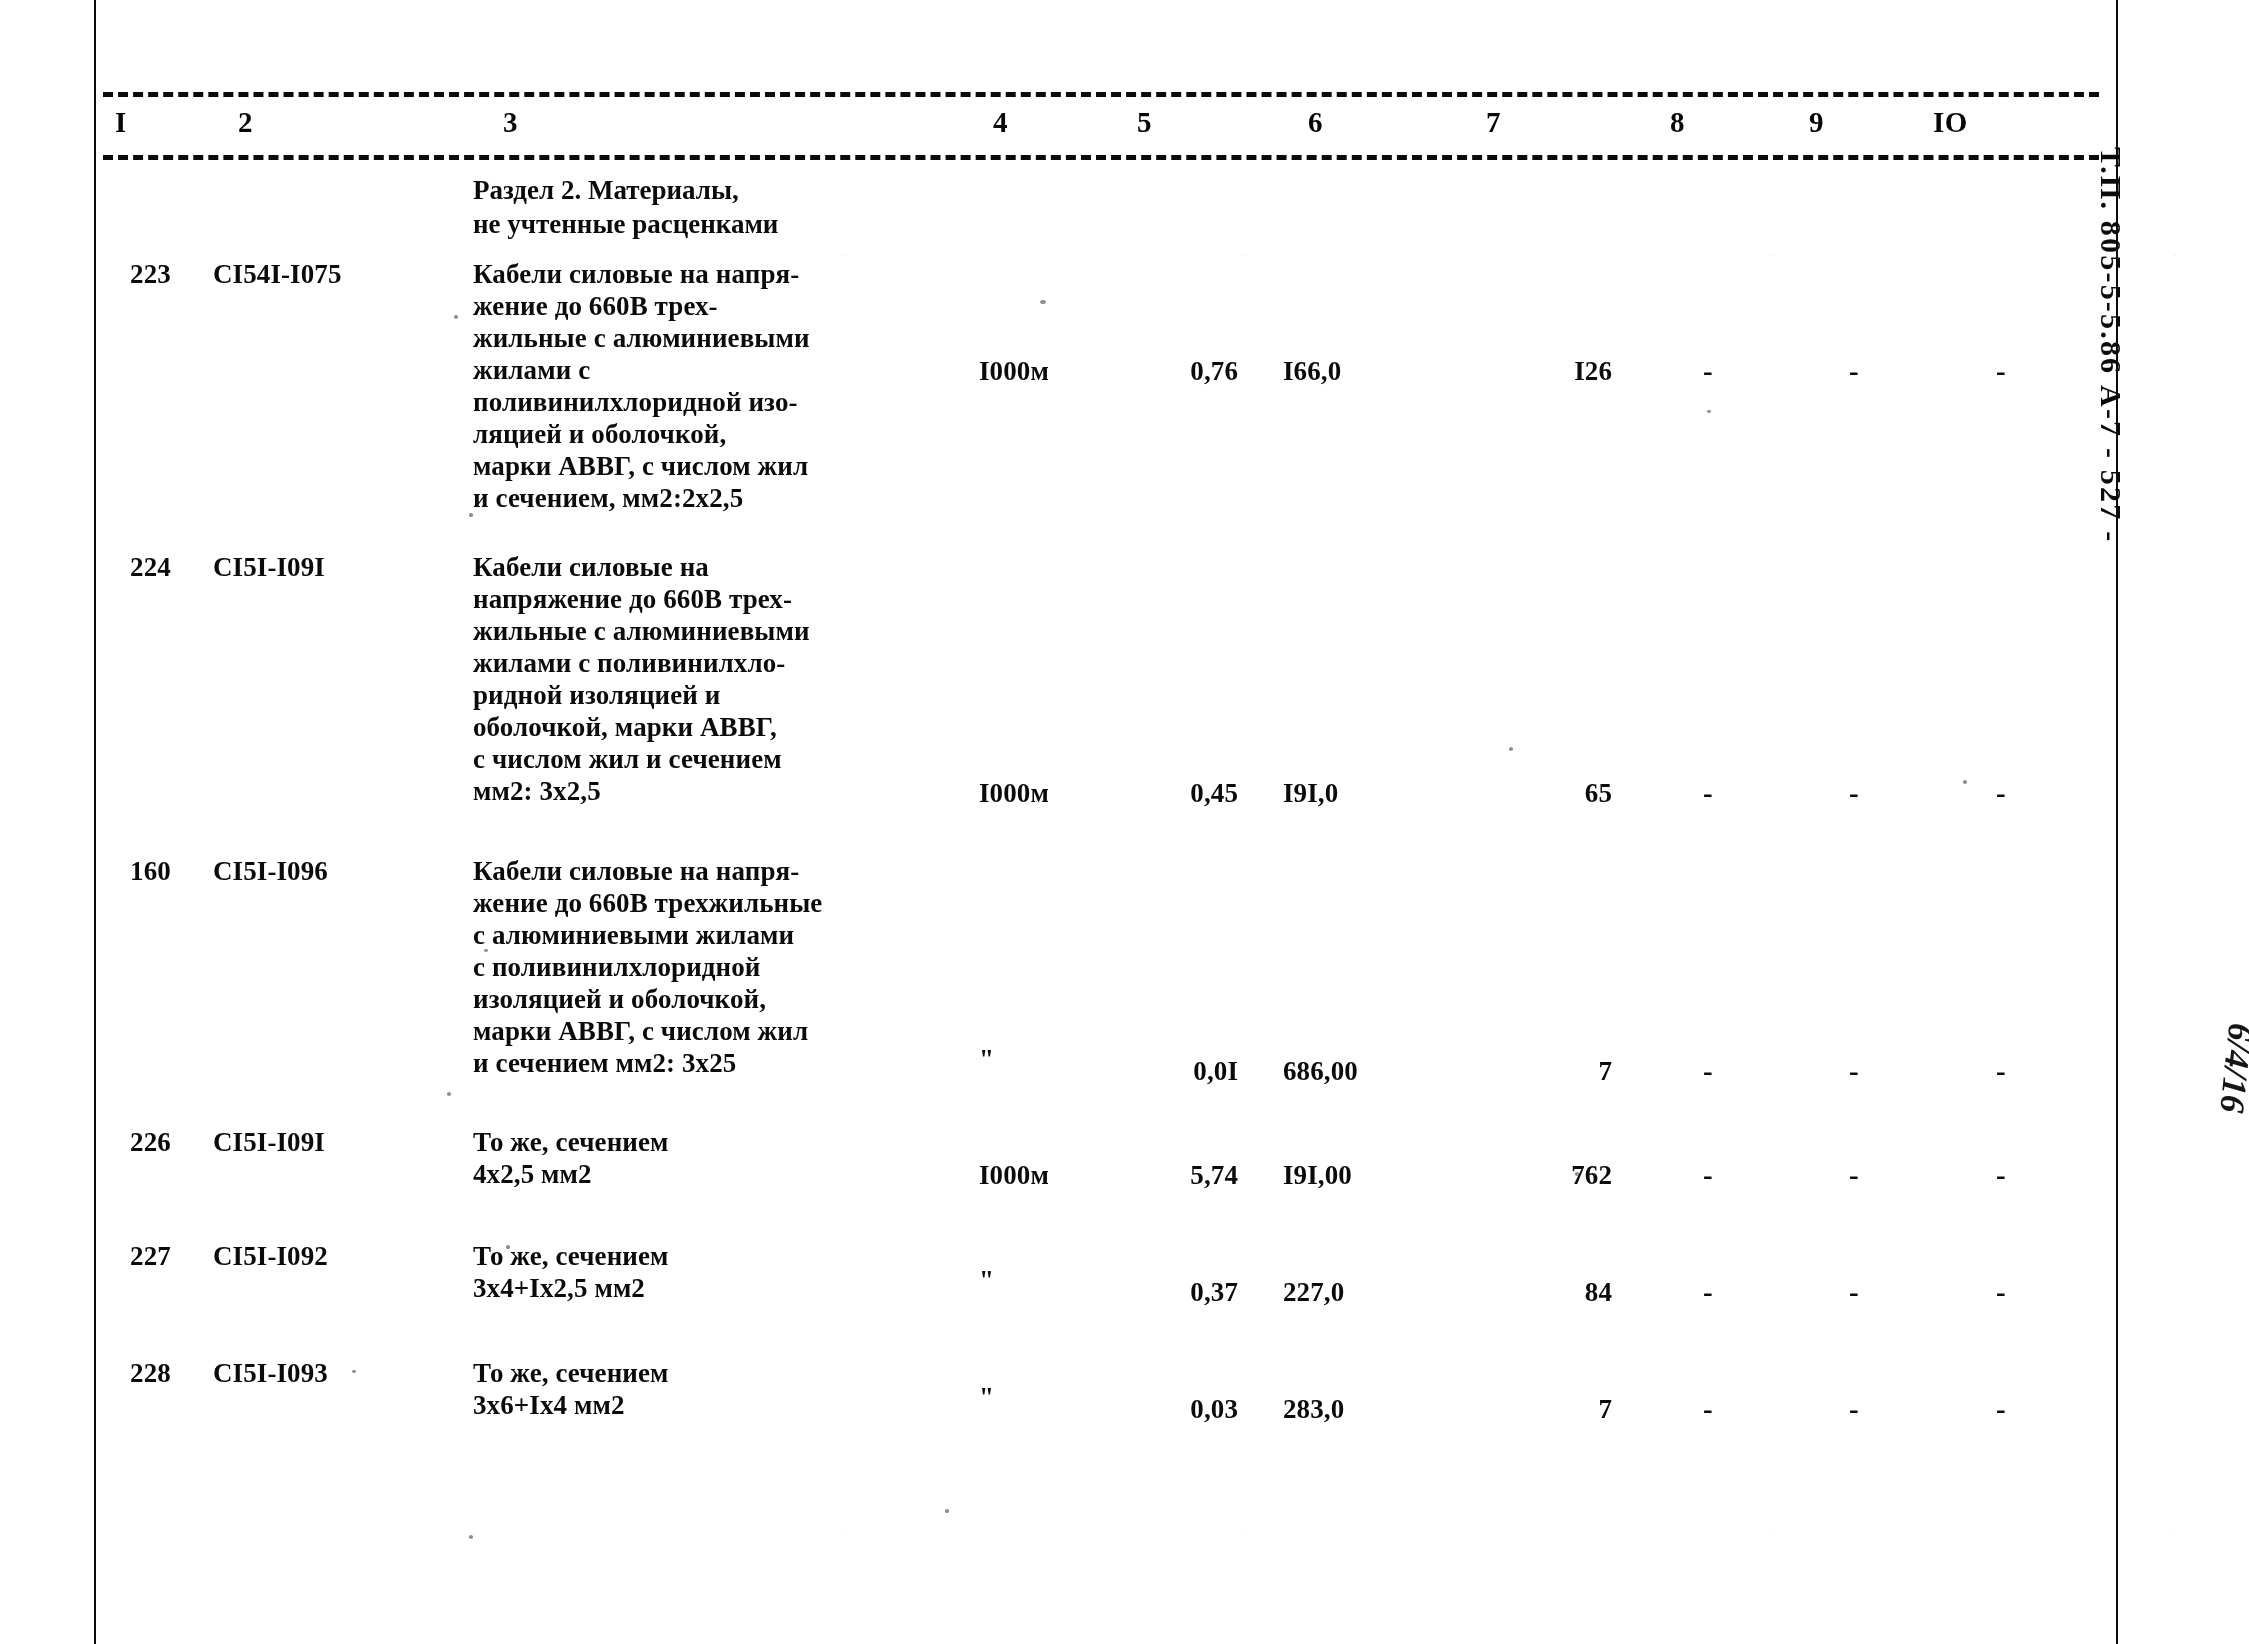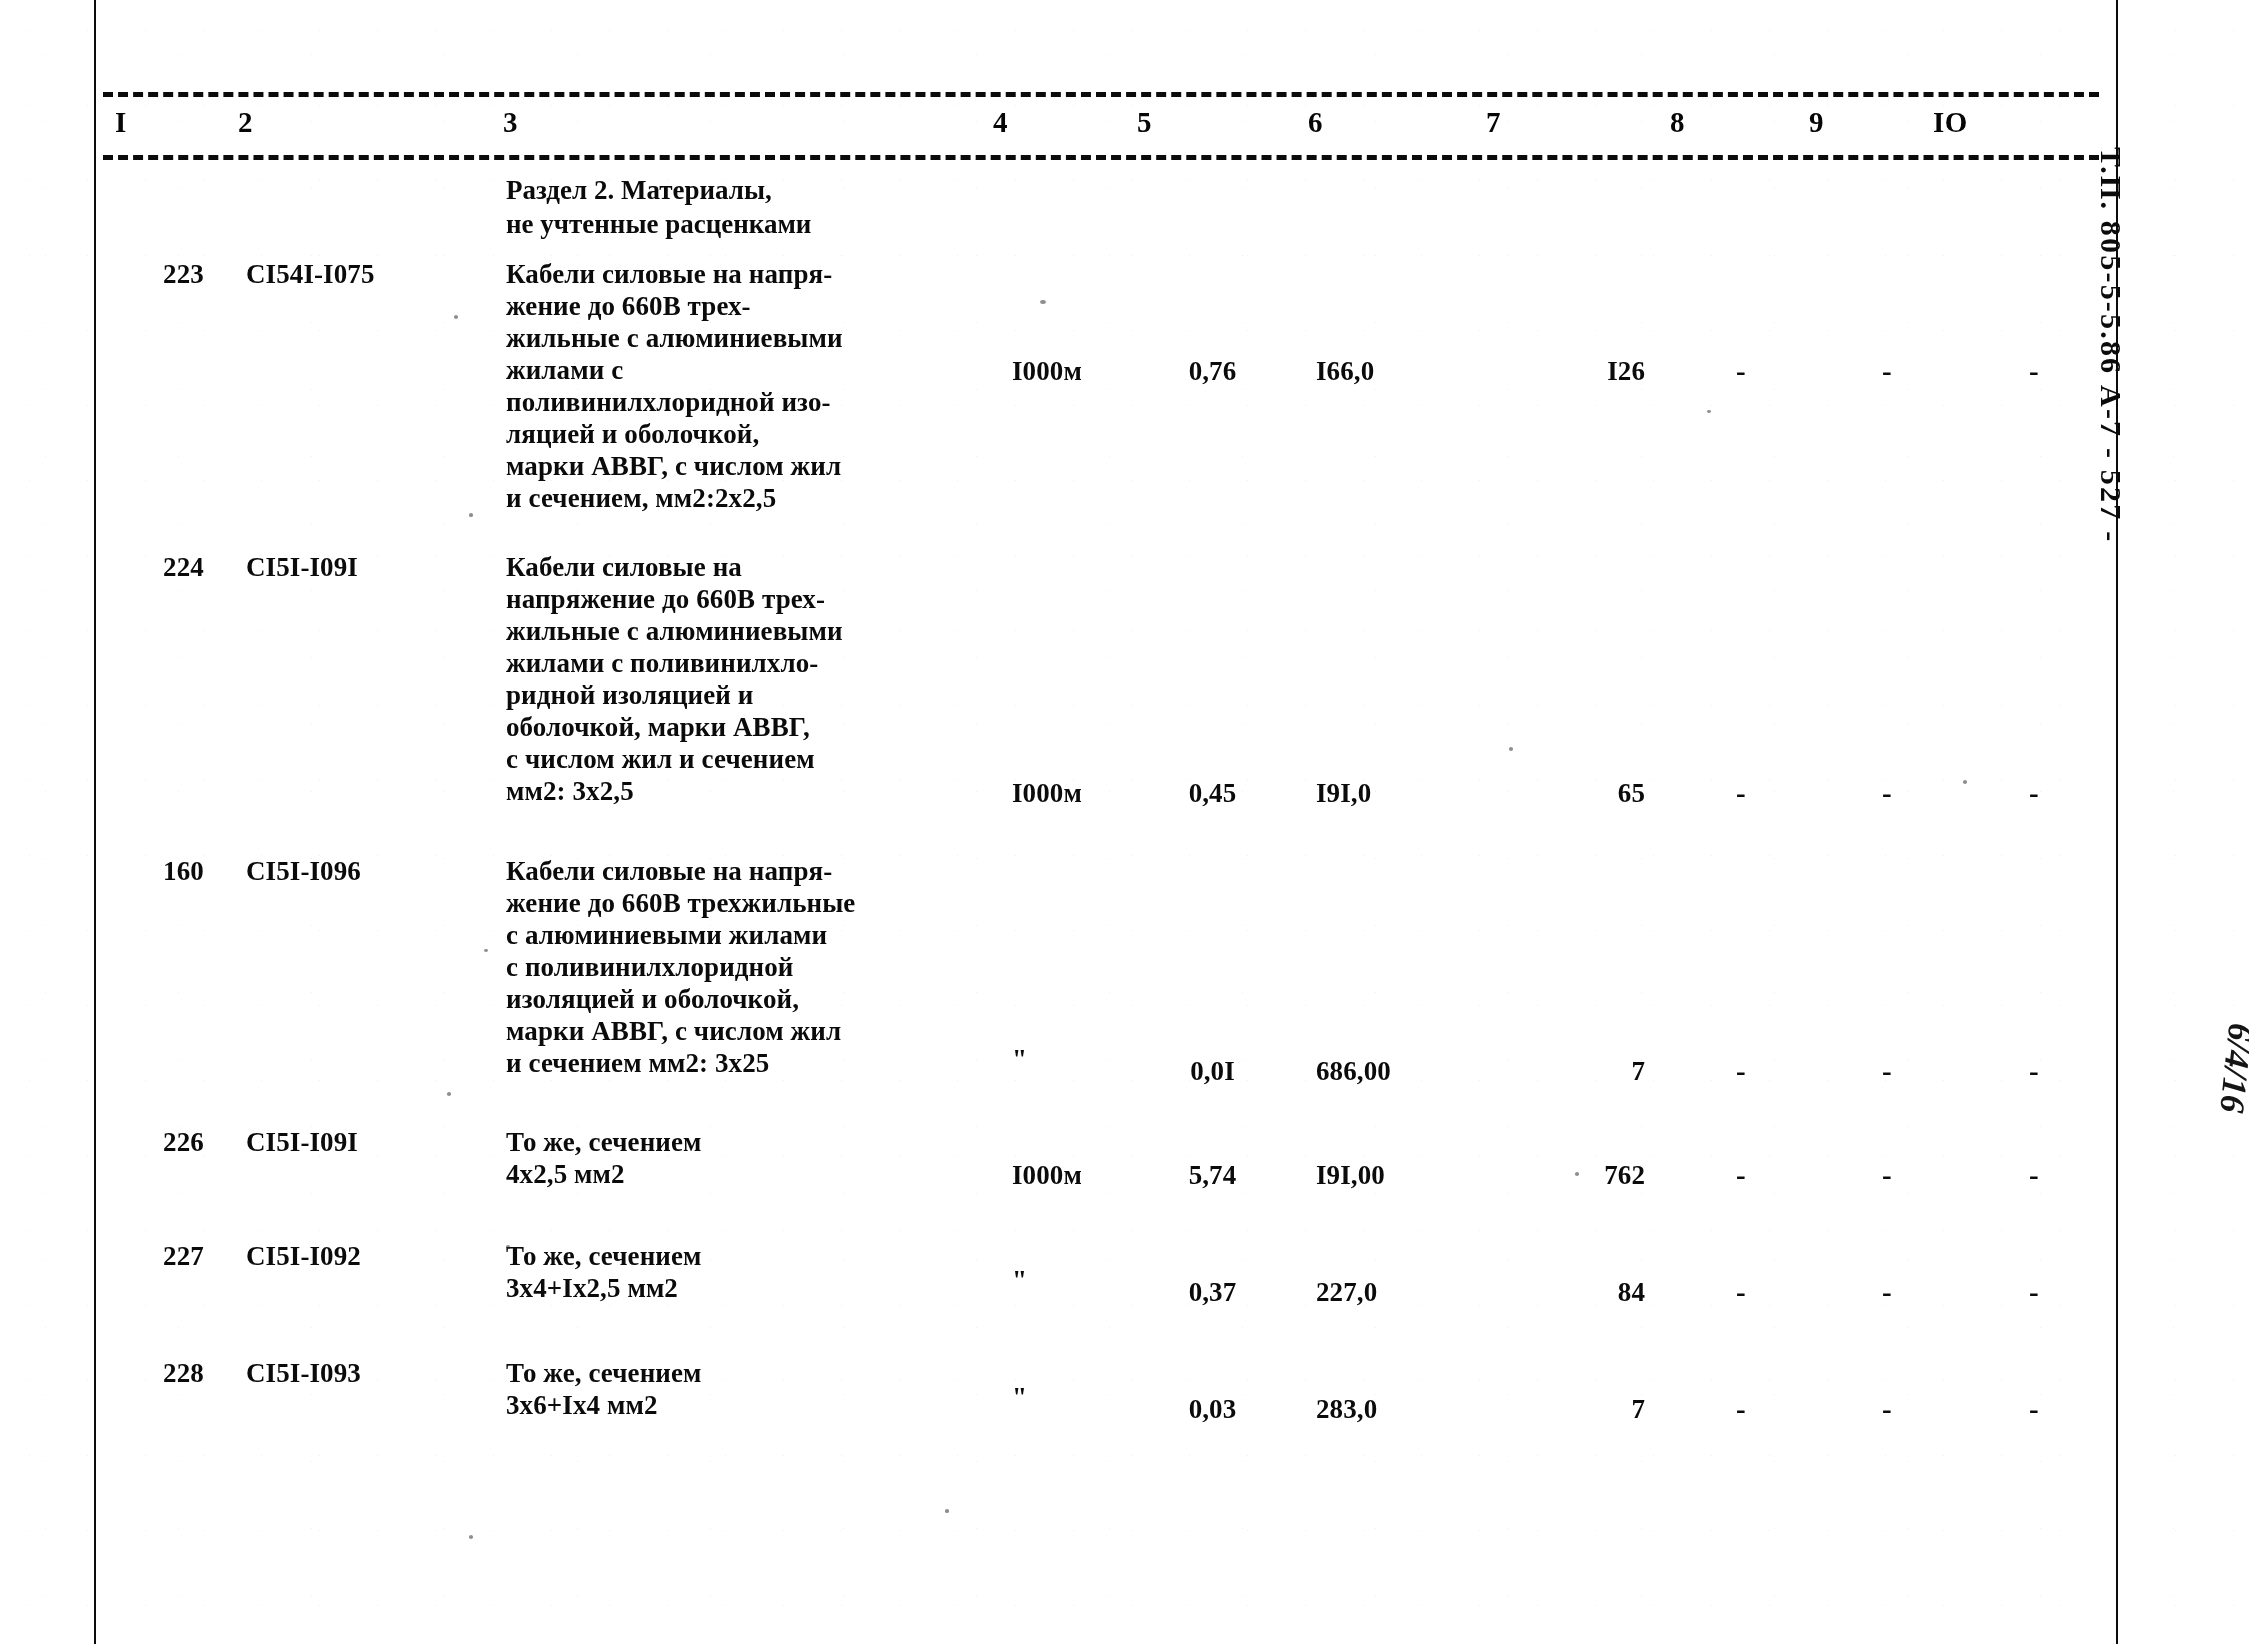--- a/index.html
+++ b/index.html
@@ -74,39 +74,38 @@
   #sheet {
     position: absolute;
     left: 103px;
     top: 173px;
     width: 1996px;
   }
 
   .row {
     position: relative;
     width: 100%;
-    margin-left: 33px;
   }
 
   .cell {
     position: absolute;
     font-family: "Liberation Serif", serif;
     font-size: 27px;
     font-weight: 700;
     color: #111;
     line-height: 32px;
     white-space: pre-line;
     letter-spacing: 0.1px;
   }
 
   .c-num   { left: 0px;    width: 95px; text-align: center; }
   .c-code  { left: 110px;  width: 242px; }
   .c-desc  { left: 370px;  width: 527px; }
   .c-unit  { left: 876px; width: 132px; text-align: left; }
-  .c-qty   { left: 1018px; width: 117px; text-align: center; }
+  .c-qty   { left: 1018px; width: 117px; text-align: right; }
   .c-price { left: 1180px; width: 169px; text-align: left; }
   .c-total { left: 1377px; width: 132px; text-align: right; }
   .c-d8    { left: 1561px; width: 88px; text-align: center; }
   .c-d9    { left: 1707px; width: 88px; text-align: center; }
   .c-d10   { left: 1854px; width: 88px; text-align: center; }
 
   .section-title {
     position: absolute;
     left: 370px;
     width: 659px;

